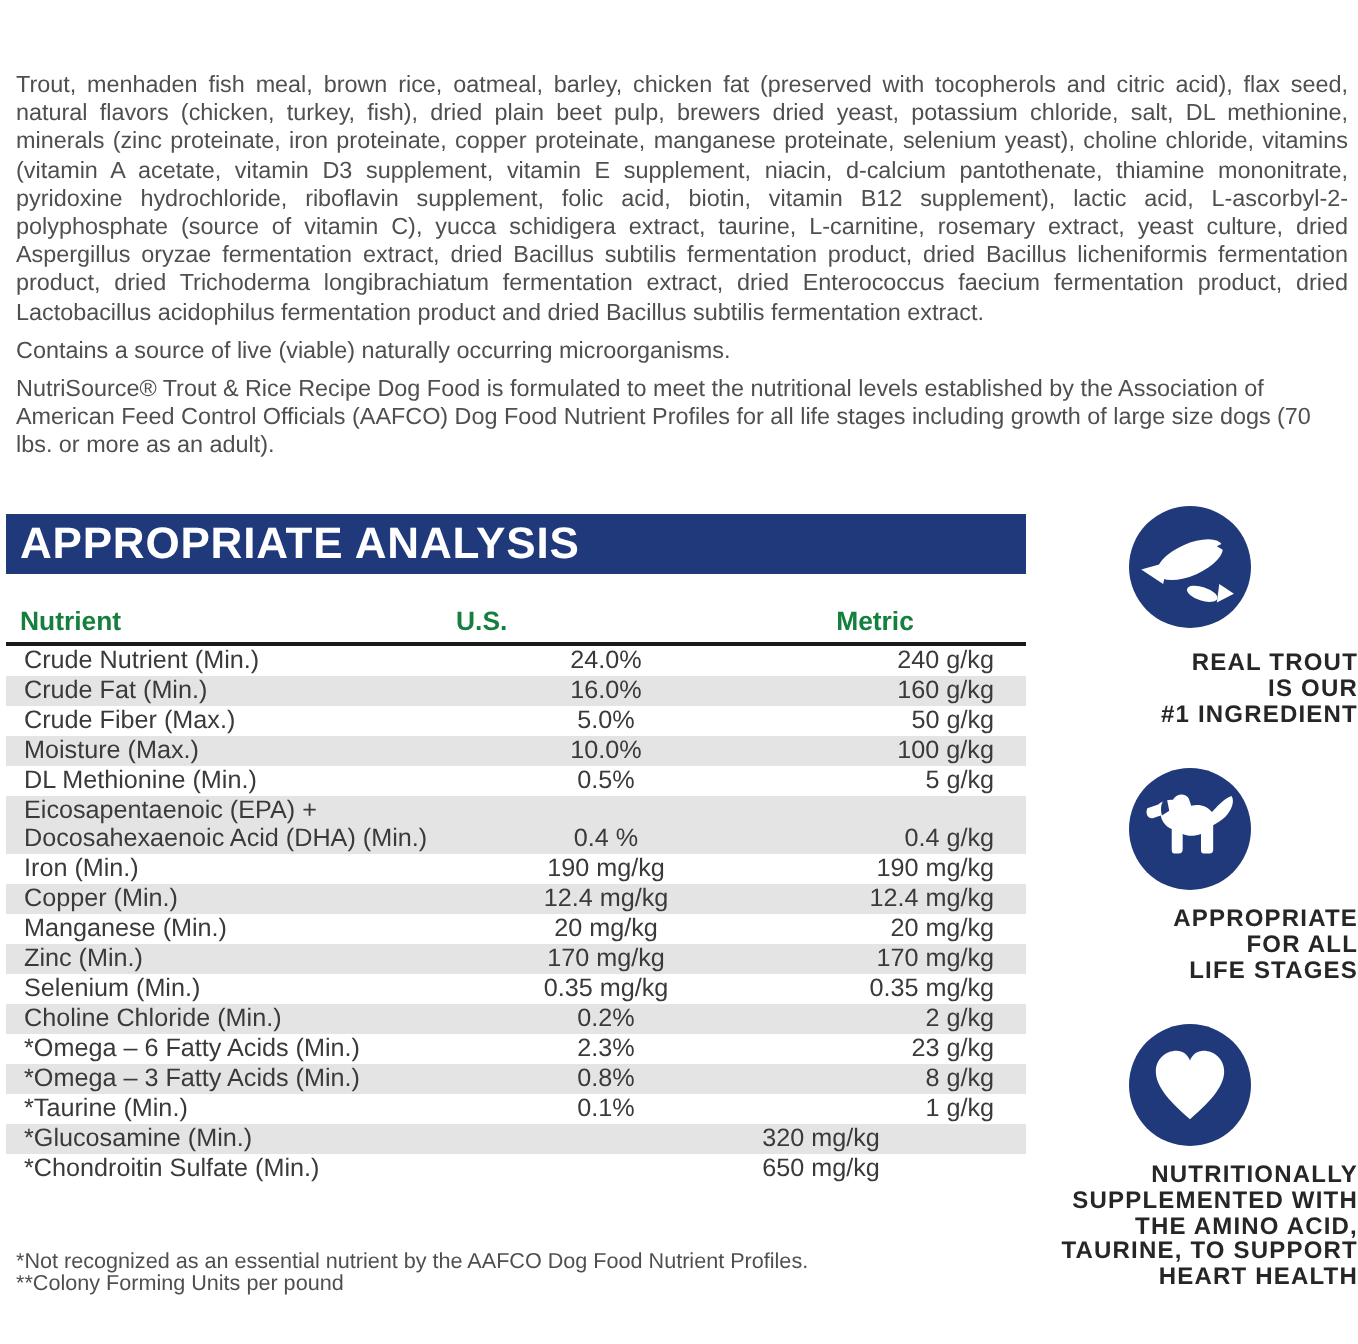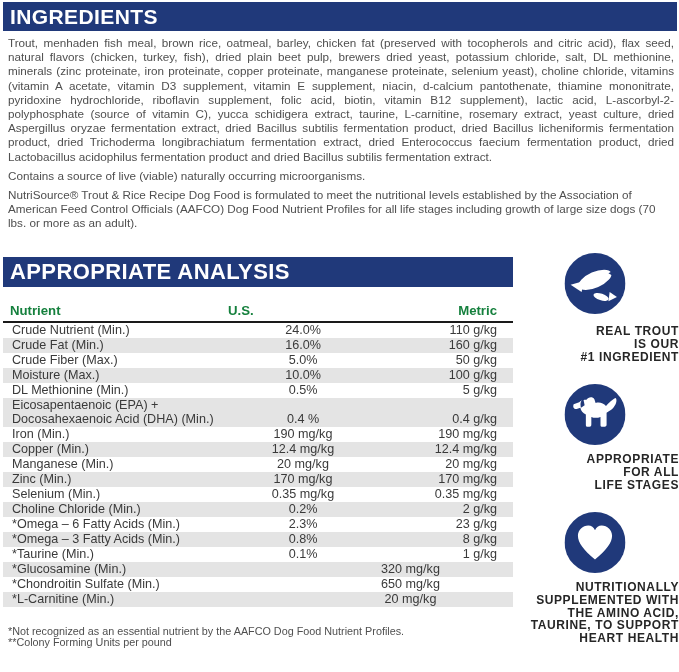--- a/index.html
+++ b/index.html
@@ -23,21 +23,21 @@
   .ing-text p + p { margin-top:5px; }
   .ing-text p:last-child { text-align:left; }
 
   table.ga { position:absolute; left:3px; top:300px; width:510px; border-collapse:collapse;
     table-layout:fixed; color:#3a3a3a; font-size:12.6px; }
   table.ga col.c1 { width:225px; } table.ga col.c2 { width:150px; } table.ga col.c3 { width:135px; }
   table.ga thead th { font-weight:700; color:#15803d; font-size:13.2px;
     border-bottom:2px solid #1a1a1a; height:22px; vertical-align:bottom; padding-bottom:3px; }
   table.ga thead th.h1 { text-align:left; padding-left:7px; }
   table.ga thead th.h2 { text-align:left; }
-  table.ga thead th.h3 { text-align:right; padding-right:16px; }
+  table.ga thead th.h3 { text-align:center; padding-right:16px; }
   table.ga tbody td { height:15px; line-height:14.5px; padding:0; vertical-align:bottom; }
   table.ga tbody tr:nth-child(even) { background:#e4e4e4; }
   td.c-nutrient { text-align:left; padding-left:9px !important; white-space:pre-line; }
   td.c-us { text-align:center; }
   td.c-metric { text-align:right; padding-right:16px !important; }
   td.c-merged { text-align:center; padding-left:80px !important; }
 
   .footnotes { position:absolute; left:8px; top:626px; width:502px; color:#4f4f4f;
     font-size:10.8px; line-height:11.4px; }
 
@@ -48,23 +48,20 @@
     letter-spacing:.6px; white-space:pre-line; }
   .bi-1 { top:253px; } .bc-1 { top:325px; }
   .bi-2 { top:384px; } .bc-2 { top:453px; }
   .bi-3 { top:512px; } .bc-3 { top:581px; }
 </style>
 </head>
 <body>
 
 <div class="page">
 
-  <div class="bar bar-ingredients">
-    <span>INGREDIENTS</span>
-  </div>
 
   <div class="ing-text">
     <p>Trout, menhaden fish meal, brown rice, oatmeal, barley, chicken fat (preserved with tocopherols and citric acid), flax seed, natural flavors (chicken, turkey, fish), dried plain beet pulp, brewers dried yeast, potassium chloride, salt, DL methionine, minerals (zinc proteinate, iron proteinate, copper proteinate, manganese proteinate, selenium yeast), choline chloride, vitamins (vitamin A acetate, vitamin D3 supplement, vitamin E supplement, niacin, d-calcium pantothenate, thiamine mononitrate, pyridoxine hydrochloride, riboflavin supplement, folic acid, biotin, vitamin B12 supplement), lactic acid, L-ascorbyl-2-polyphosphate (source of vitamin C), yucca schidigera extract, taurine, L-carnitine, rosemary extract, yeast culture, dried Aspergillus oryzae fermentation extract, dried Bacillus subtilis fermentation product, dried Bacillus licheniformis fermentation product, dried Trichoderma longibrachiatum fermentation extract, dried Enterococcus faecium fermentation product, dried Lactobacillus acidophilus fermentation product and dried Bacillus subtilis fermentation extract.</p>
     <p>Contains a source of live (viable) naturally occurring microorganisms.</p>
     <p>NutriSource® Trout &amp; Rice Recipe Dog Food is formulated to meet the nutritional levels established by the Association of American Feed Control Officials (AAFCO) Dog Food Nutrient Profiles for all life stages including growth of large size dogs (70 lbs. or more as an adult).</p>
   </div>
 
   <div class="bar bar-analysis">
     <span>APPROPRIATE ANALYSIS</span>
   </div>
@@ -79,21 +76,21 @@
       <tr>
         <th class="h1">Nutrient</th>
         <th class="h2">U.S.</th>
         <th class="h3">Metric</th>
       </tr>
     </thead>
     <tbody id="ga-body">
         <tr>
           <td class="c-nutrient">Crude Nutrient (Min.)</td>
           <td class="c-us">24.0%</td>
-          <td class="c-metric">110 g/kg</td>
+          <td class="c-metric">240 g/kg</td>
         </tr>
         <tr>
           <td class="c-nutrient">Crude Fat (Min.)</td>
           <td class="c-us">16.0%</td>
           <td class="c-metric">160 g/kg</td>
         </tr>
         <tr>
           <td class="c-nutrient">Crude Fiber (Max.)</td>
           <td class="c-us">5.0%</td>
           <td class="c-metric">50 g/kg</td>
@@ -159,24 +156,20 @@
           <td class="c-us">0.1%</td>
           <td class="c-metric">1 g/kg</td>
         </tr>
         <tr>
           <td class="c-nutrient">*Glucosamine (Min.)</td>
           <td class="c-merged" colspan="2">320 mg/kg</td>
         </tr>
         <tr>
           <td class="c-nutrient">*Chondroitin Sulfate (Min.)</td>
           <td class="c-merged" colspan="2">650 mg/kg</td>
-        </tr>
-        <tr>
-          <td class="c-nutrient">*L-Carnitine (Min.)</td>
-          <td class="c-merged" colspan="2">20 mg/kg</td>
         </tr>
       </tbody>
   </table>
 
   <div class="footnotes" id="footnotes">
       <div>*Not recognized as an essential nutrient by the AAFCO Dog Food Nutrient Profiles.</div>
       <div>**Colony Forming Units per pound</div>
     </div>
 
   <div class="badge-col">

